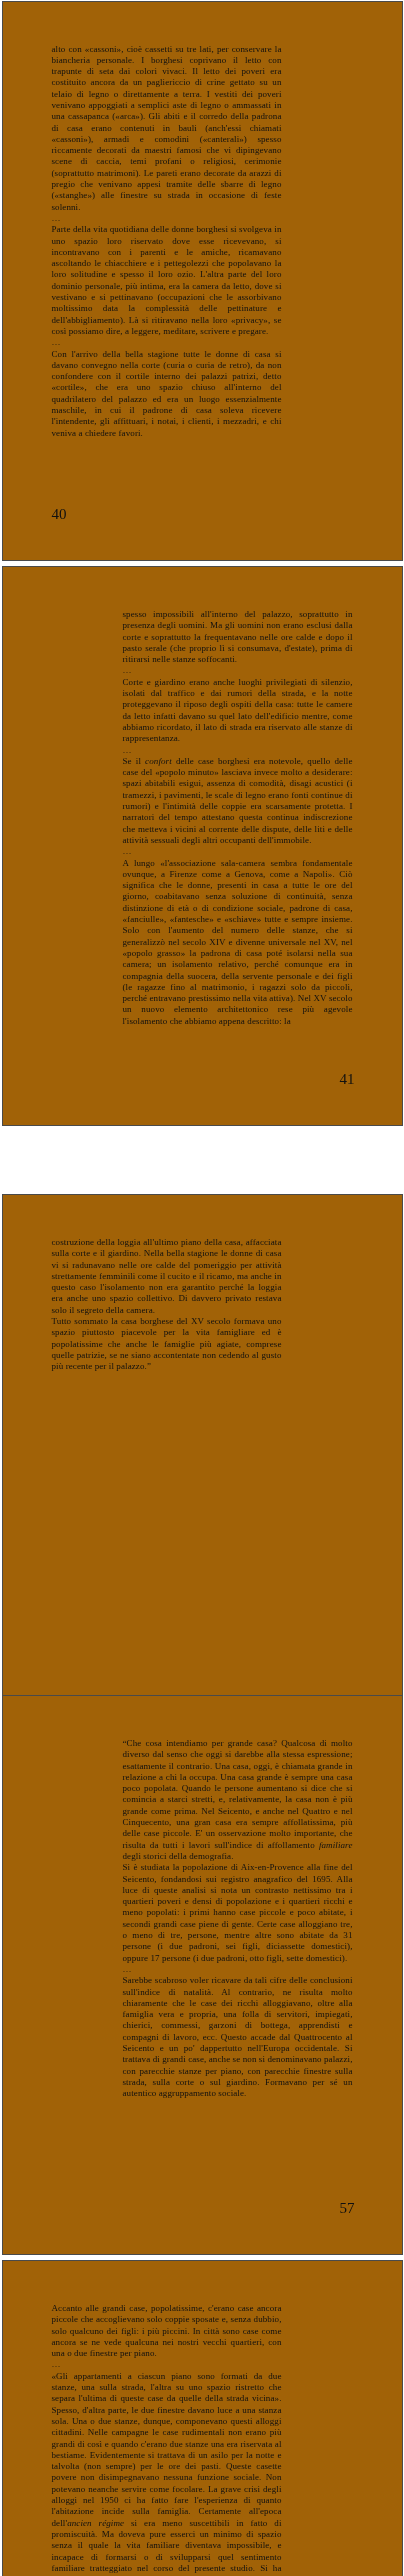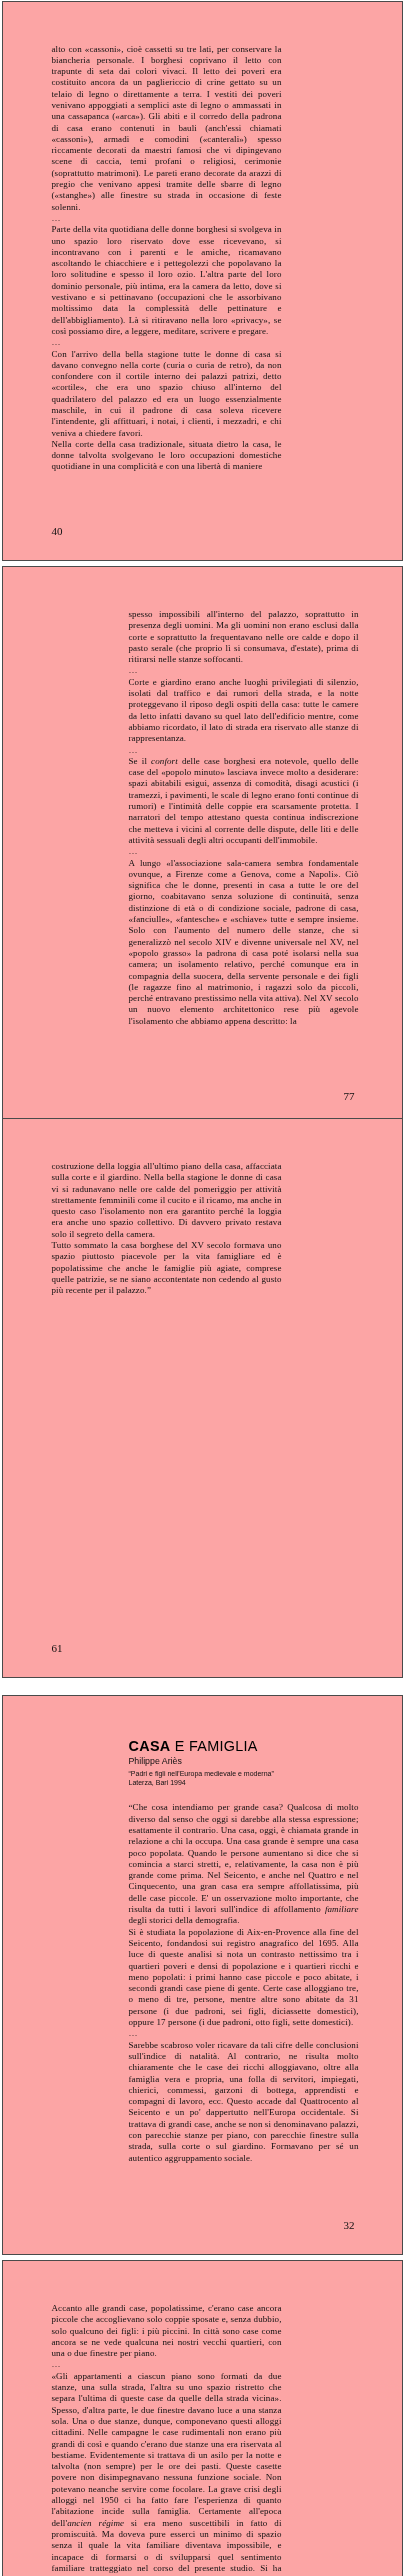--- a/index.html
+++ b/index.html
@@ -2,39 +2,39 @@
 <html style="font-size:8.2px"><head>
 <meta charset="utf-8">
 <style>
   html,body{margin:0;padding:0;}
   body{
     width:405px;height:2821px;position:relative;background:#ffffff;
     font-family:"Liberation Serif", serif;color:#101010;
   }
   .page{
     position:absolute;left:1.5px;width:401px;height:560px;
-    background:#fca5a5;border:0.5px solid #4a4a4a;box-sizing:border-box;
+    background:#a16207;border:0.5px solid #4a4a4a;box-sizing:border-box;
   }
   .page.p1{top:0.5px}
   .page.p2{top:566px}
-  .page.p3{top:1118px}
+  .page.p3{top:1194px}
   .page.p4{top:1695px}
   .page.p5{top:2260px}
   .text-block{
     position:absolute;top:42px;width:230px;
   }
   .text-block.outer-left{left:49px}   
-  .text-block.outer-right{left:126px} 
+  .text-block.outer-right{left:120px} 
   .text-block p{
     margin:0;font-size:9px;line-height:11.3px;letter-spacing:0.1px;
     text-align:justify;
   }
   .text-block p.ellipsis{text-align:left;}
   .pagenum{
-    position:absolute;top:507px;font-size:11px;line-height:11.3px;width:230px;margin-top:17px;
+    position:absolute;top:507px;font-size:15px;line-height:11.3px;width:230px;
   }
   .pagenum.num-left{left:49px;text-align:left;}
   .pagenum.num-right{left:122px;text-align:right;}
   
   .article-head{font-family:"Liberation Sans", sans-serif;}
   .article-title{
     margin:0;font-size:14.4px;line-height:16.5px;font-weight:400;
     letter-spacing:0.3px;color:#000;
   }
   .article-title .t-bold{font-weight:800;}
@@ -47,61 +47,53 @@
 </head>
 <body>
 
 <div class="page p1">
   <div class="text-block outer-left">
     <p>alto con «cassoni», cioè cassetti su tre lati, per conservare la biancheria personale. I borghesi coprivano il letto con trapunte di seta dai colori vivaci. Il letto dei poveri era costituito ancora da un pagliericcio di crine gettato su un telaio di legno o direttamente a terra. I vestiti dei poveri venivano appoggiati a semplici aste di legno o ammassati in una cassapanca («arca»). Gli abiti e il corredo della padrona di casa erano contenuti in bauli (anch'essi chiamati «cassoni»), armadi e comodini («canterali») spesso riccamente decorati da maestri famosi che vi dipingevano scene di caccia, temi profani o religiosi, cerimonie (soprattutto matrimoni). Le pareti erano decorate da arazzi di pregio che venivano appesi tramite delle sbarre di legno («stanghe») alle finestre su strada in occasione di feste solenni.</p>
     <p class="ellipsis">…</p>
     <p>Parte della vita quotidiana delle donne borghesi si svolgeva in uno spazio loro riservato dove esse ricevevano, si incontravano con i parenti e le amiche, ricamavano ascoltando le chiacchiere e i pettegolezzi che popolavano la loro solitudine e spesso il loro ozio. L'altra parte del loro dominio personale, più intima, era la camera da letto, dove si vestivano e si pettinavano (occupazioni che le assorbivano moltissimo data la complessità delle pettinature e dell'abbigliamento). Là si ritiravano nella loro «privacy», se così possiamo dire, a leggere, meditare, scrivere e pregare.</p>
     <p class="ellipsis">…</p>
     <p>Con l'arrivo della bella stagione tutte le donne di casa si davano convegno nella corte (curia o curia de retro), da non confondere con il cortile interno dei palazzi patrizi, detto «cortile», che era uno spazio chiuso all'interno del quadrilatero del palazzo ed era un luogo essenzialmente maschile, in cui il padrone di casa soleva ricevere l'intendente, gli affittuari, i notai, i clienti, i mezzadri, e chi veniva a chiedere favori.</p>
-    <p>Nella corte della casa tradizionale, situata dietro la casa, le donne talvolta svolgevano le loro occupazioni domestiche quotidiane in una complicità e con una libertà di maniere</p>
   </div>
   <div class="pagenum num-left">40</div>
 </div>
 
 <div class="page p2">
   <div class="text-block outer-right">
     <p>spesso impossibili all'interno del palazzo, soprattutto in presenza degli uomini. Ma gli uomini non erano esclusi dalla corte e soprattutto la frequentavano nelle ore calde e dopo il pasto serale (che proprio lì si consumava, d'estate), prima di ritirarsi nelle stanze soffocanti.</p>
     <p class="ellipsis">…</p>
     <p>Corte e giardino erano anche luoghi privilegiati di silenzio, isolati dal traffico e dai rumori della strada, e la notte proteggevano il riposo degli ospiti della casa: tutte le camere da letto infatti davano su quel lato dell'edificio mentre, come abbiamo ricordato, il lato di strada era riservato alle stanze di rappresentanza.</p>
     <p class="ellipsis">…</p>
     <p><span>Se il </span><i>confort</i><span> delle case borghesi era notevole, quello delle case del «popolo minuto» lasciava invece molto a desiderare: spazi abitabili esigui, assenza di comodità, disagi acustici (i tramezzi, i pavimenti, le scale di legno erano fonti continue di rumori) e l'intimità delle coppie era scarsamente protetta. I narratori del tempo attestano questa continua indiscrezione che metteva i vicini al corrente delle dispute, delle liti e delle attività sessuali degli altri occupanti dell'immobile.</span></p>
     <p class="ellipsis">…</p>
     <p>A lungo «l'associazione sala-camera sembra fondamentale ovunque, a Firenze come a Genova, come a Napoli». Ciò significa che le donne, presenti in casa a tutte le ore del giorno, coabitavano senza soluzione di continuità, senza distinzione di età o di condizione sociale, padrone di casa, «fanciulle», «fantesche» e «schiave» tutte e sempre insieme. Solo con l'aumento del numero delle stanze, che si generalizzò nel secolo XIV e divenne universale nel XV, nel «popolo grasso» la padrona di casa poté isolarsi nella sua camera; un isolamento relativo, perché comunque era in compagnia della suocera, della servente personale e dei figli (le ragazze fino al matrimonio, i ragazzi solo da piccoli, perché entravano prestissimo nella vita attiva). Nel XV secolo un nuovo elemento architettonico rese più agevole l'isolamento che abbiamo appena descritto: la</p>
   </div>
-  <div class="pagenum num-right">77</div>
+  <div class="pagenum num-right">41</div>
 </div>
 
 <div class="page p3">
   <div class="text-block outer-left">
     <p>costruzione della loggia all'ultimo piano della casa, affacciata sulla corte e il giardino. Nella bella stagione le donne di casa vi si radunavano nelle ore calde del pomeriggio per attività strettamente femminili come il cucito e il ricamo, ma anche in questo caso l'isolamento non era garantito perché la loggia era anche uno spazio collettivo. Di davvero privato restava solo il segreto della camera.</p>
     <p>Tutto sommato la casa borghese del XV secolo formava uno spazio piuttosto piacevole per la vita famigliare ed è popolatissime che anche le famiglie più agiate, comprese quelle patrizie, se ne siano accontentate non cedendo al gusto più recente per il palazzo.”</p>
   </div>
   <div class="pagenum num-left">61</div>
 </div>
 
 <div class="page p4">
   <div class="text-block outer-right">
-    <div class="article-head">
-      <h1 class="article-title"><span class="t-bold">CASA</span><span> E FAMIGLIA</span></h1>
-      <div class="article-author">Philippe Ariès</div>
-      <div class="article-work">“Padri e figli nell'Europa medievale e moderna”</div>
-      <div class="article-publisher">Laterza, Bari 1994</div>
-      <div class="article-body-gap"></div>
-    </div>
     <p><span>“Che cosa intendiamo per grande casa? Qualcosa di molto diverso dal senso che oggi si darebbe alla stessa espressione; esattamente il contrario. Una casa, oggi, è chiamata grande in relazione a chi la occupa. Una casa grande è sempre una casa poco popolata. Quando le persone aumentano si dice che si comincia a starci stretti, e, relativamente, la casa non è più grande come prima. Nel Seicento, e anche nel Quattro e nel Cinquecento, una gran casa era sempre affollatissima, più delle case piccole. E' un osservazione molto importante, che risulta da tutti i lavori sull'indice di affollamento </span><i>familiare</i><span> degli storici della demografia.</span></p>
     <p>Si è studiata la popolazione di Aix-en-Provence alla fine del Seicento, fondandosi sui registro anagrafico del 1695. Alla luce di queste analisi si nota un contrasto nettissimo tra i quartieri poveri e densi di popolazione e i quartieri ricchi e meno popolati: i primi hanno case piccole e poco abitate, i secondi grandi case piene di gente. Certe case alloggiano tre, o meno di tre, persone, mentre altre sono abitate da 31 persone (i due padroni, sei figli, diciassette domestici), oppure 17 persone (i due padroni, otto figli, sette domestici).</p>
     <p class="ellipsis">…</p>
     <p>Sarebbe scabroso voler ricavare da tali cifre delle conclusioni sull'indice di natalità. Al contrario, ne risulta molto chiaramente che le case dei ricchi alloggiavano, oltre alla famiglia vera e propria, una folla di servitori, impiegati, chierici, commessi, garzoni di bottega, apprendisti e compagni di lavoro, ecc. Questo accade dal Quattrocento al Seicento e un po' dappertutto nell'Europa occidentale. Si trattava di grandi case, anche se non si denominavano palazzi, con parecchie stanze per piano, con parecchie finestre sulla strada, sulla corte o sul giardino. Formavano per sé un autentico aggruppamento sociale.</p>
   </div>
-  <div class="pagenum num-right">32</div>
+  <div class="pagenum num-right">57</div>
 </div>
 
 <div class="page p5">
   <div class="text-block outer-left">
     <p>Accanto alle grandi case, popolatissime, c'erano case ancora piccole che accoglievano solo coppie sposate e, senza dubbio, solo qualcuno dei figli: i più piccini. In città sono case come ancora se ne vede qualcuna nei nostri vecchi quartieri, con una o due finestre per piano.</p>
     <p class="ellipsis">…</p>
     <p><span>«Gli appartamenti a ciascun piano sono formati da due stanze, una sulla strada, l'altra su uno spazio ristretto che separa l'ultima di queste case da quelle della strada vicina». Spesso, d'altra parte, le due finestre davano luce a una stanza sola. Una o due stanze, dunque, componevano questi alloggi cittadini. Nelle campagne le case rudimentali non erano più grandi di così e quando c'erano due stanze una era riservata al bestiame. Evidentemente si trattava di un asilo per la notte e talvolta (non sempre) per le ore dei pasti. Queste casette povere non disimpegnavano nessuna funzione sociale. Non potevano neanche servire come focolare. La grave crisi degli alloggi nel 1950 ci ha fatto fare l'esperienza di quanto l'abitazione incide sulla famiglia. Certamente all'epoca dell'</span><i>ancien régime</i><span> si era meno suscettibili in fatto di promiscuità. Ma doveva pure esserci un minimo di spazio senza il quale la vita familiare diventava impossibile, e incapace di formarsi o di svilupparsi quel sentimento familiare tratteggiato nel corso del presente studio. Si ha motivo di concludere che quei poveretti con abitazioni tanto misere</span></p>
 
   </div>
 </div>

